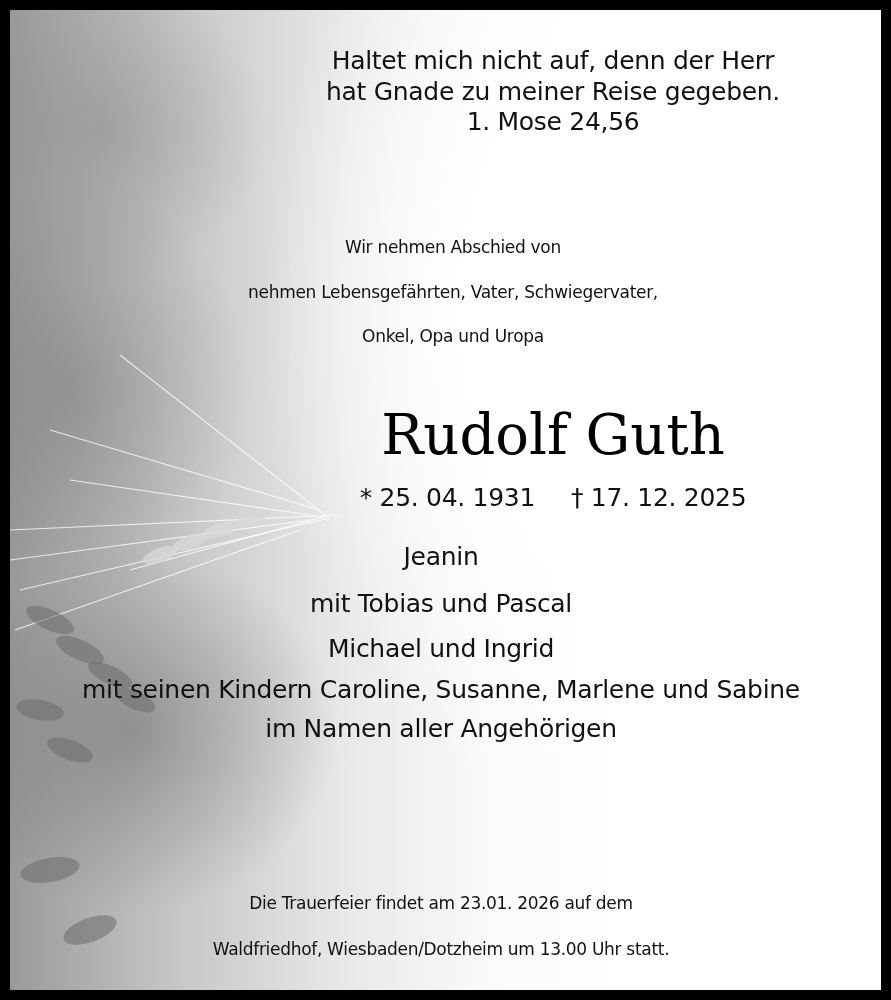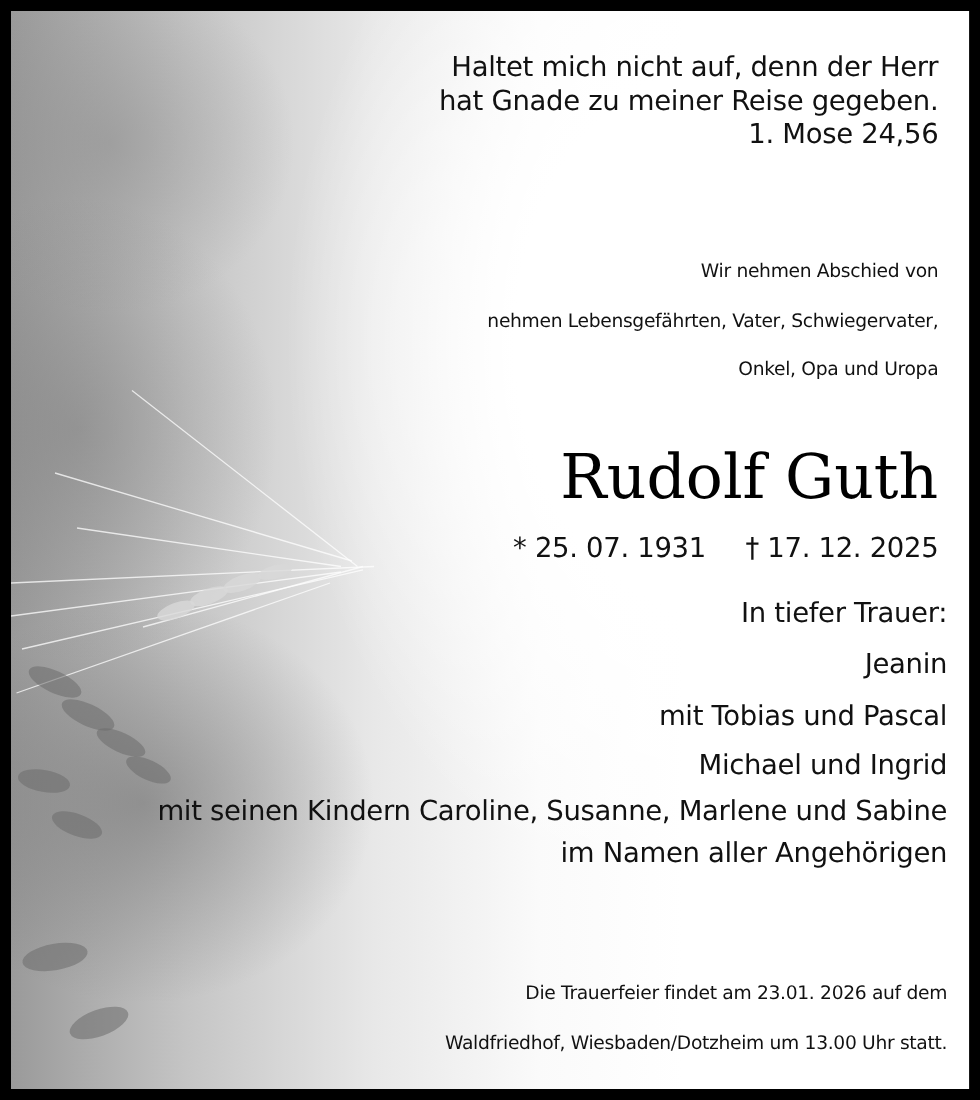--- a/index.html
+++ b/index.html
@@ -12,21 +12,21 @@
     position: absolute; inset: 0;
     background:
       radial-gradient(ellipse 520px 700px at 640px 300px, rgba(255,255,255,1) 35%, rgba(255,255,255,0) 75%),
       radial-gradient(ellipse 300px 260px at 120px 720px, rgba(110,110,110,0.55), rgba(110,110,110,0) 70%),
       radial-gradient(ellipse 260px 300px at 60px 380px, rgba(120,120,120,0.45), rgba(120,120,120,0) 70%),
       radial-gradient(ellipse 240px 220px at 90px 120px, rgba(140,140,140,0.5), rgba(140,140,140,0) 70%),
       linear-gradient(90deg, #9a9a9a 0%, #c4c4c4 18%, #e8e8e8 38%, #fafafa 55%, #ffffff 70%);
   }
   .wheat { position: absolute; left: 0; top: 0; width: 871px; height: 980px; }
   .text {
-    position: absolute; color: #111; text-align: right;
+    position: absolute; color: #111; text-align: center;
     font-family: "DejaVu Sans", sans-serif; font-size: 25px; line-height: 30.5px;
     letter-spacing: -0.3px;
   }
   .quote { right: 28px; top: 36px; width: 600px; }
   .intro { right: 28px; top: 215px; width: 800px; line-height: 44.5px; font-size: 17px; }
   .name {
     right: 28px; top: 375px; width: 600px;
     font-family: "DejaVu Serif", serif; font-size: 56px; line-height: 70px;
     letter-spacing: 0; color: #000; margin-top: 15px;
   }
@@ -78,25 +78,24 @@
 
   <div class="text intro">
     <span class="line">Wir nehmen Abschied von</span>
     <span class="line">nehmen Lebensgefährten, Vater, Schwiegervater,</span>
     <span class="line">Onkel, Opa und Uropa</span>
   </div>
 
   <div class="text name">Rudolf Guth</div>
 
   <div class="text dates">
-    <span>* 25. 07. 1931</span><span class="sep"></span><span>† 17. 12. 2025</span>
+    <span>* 25. 04. 1931</span><span class="sep"></span><span>† 17. 12. 2025</span>
   </div>
 
   <div class="text mourners">
-    <span class="line">In tiefer Trauer:</span>
     <span class="line">Jeanin</span>
     <span class="line">mit Tobias und Pascal</span>
     <span class="line" style="line-height:44px">Michael und Ingrid</span>
     <span class="line" style="line-height:38px">mit seinen Kindern Caroline, Susanne, Marlene und Sabine</span>
     <span class="line" style="line-height:40px">im Namen aller Angehörigen</span>
   </div>
 
   <div class="text service">
     <span class="line">Die Trauerfeier findet am 23.01. 2026 auf dem</span>
     <span class="line">Waldfriedhof, Wiesbaden/Dotzheim um 13.00 Uhr statt.</span>

